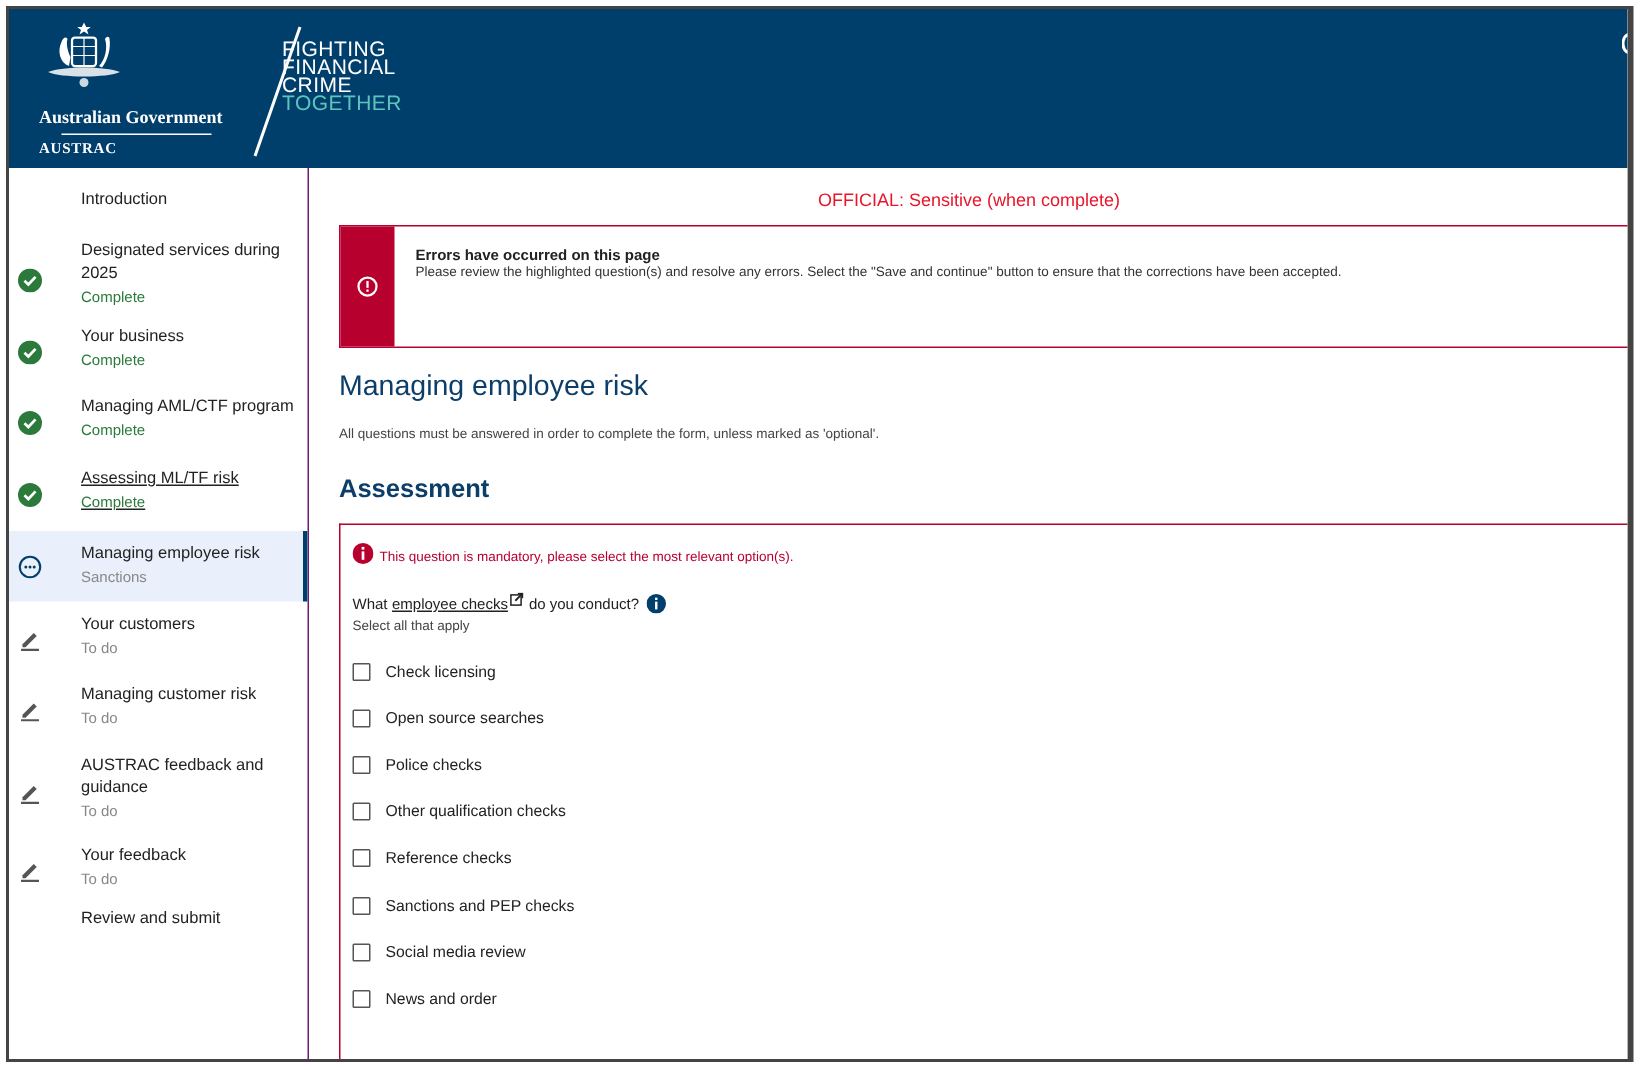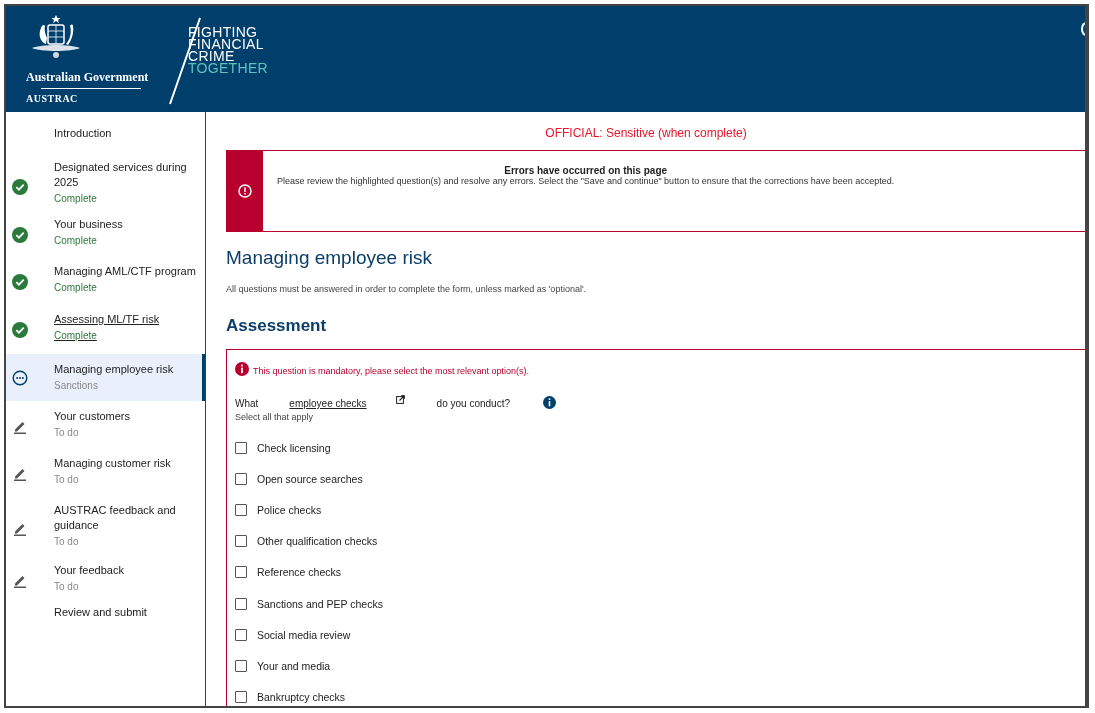--- a/index.html
+++ b/index.html
@@ -24,30 +24,30 @@
   .nav-item .st { font-size: 10px; line-height: 14px; margin-top: 2px; }
   .st.complete { color: #2b7a3c; }
   .st.incomplete { color: #888; }
   .st.todo { color: #888; }
   .nav-item.active { background: #e9f0fb; border-right: 3px solid #003f6b; }
 
   .main { position: absolute; left: 201px; top: 106px; right: 0; bottom: 0; background: #fff; }
   .classification { position: absolute; top: 14px; left: 0; right: 0; text-align: center; font-size: 12px; color: #e8152b; }
   .err-banner { position: absolute; left: 19px; top: 38px; width: 862px; height: 82px; border: 1px solid #b8002f; display: flex; }
   .err-side { width: 36px; height: 100%; background: #b8002f; display: flex; align-items: center; justify-content: center; }
-  .err-body { padding: 14px 0 0 14px; text-align: center; }
+  .err-body { padding: 14px 0 0 14px; }
   .err-title { font-size: 10px; font-weight: bold; color: #222; }
   .err-text { font-size: 9px; color: #333; }
   .page-title { position: absolute; left: 19px; top: 135px; font-size: 19px; color: #0c3e6a; font-weight: normal; }
   .intro { position: absolute; left: 19px; top: 172px; font-size: 9px; color: #444; }
   .section-title { position: absolute; left: 19px; top: 204px; font-size: 17px; color: #0c3e6a; }
   .q-box { position: absolute; left: 19px; top: 237px; width: 862px; height: 480px; border: 1.5px solid #b8002f; border-bottom: none; }
   .q-err { position: absolute; left: 8px; top: 12px; display: flex; align-items: center; }
   .q-err-text { font-size: 9px; color: #b8002f; margin-left: 4px; margin-top: 4px; }
-  .q-label { position: absolute; left: 8px; top: 48px; font-size: 10px; color: #222; display: flex; align-items: flex-start; gap: 28px; }
+  .q-label { position: absolute; left: 8px; top: 48px; font-size: 10px; color: #222; display: flex; align-items: flex-start; }
   .q-label a { color: #222; text-decoration: underline; margin-left: 3px; }
   .ext-icon { margin: -3px 2px 0 1px; }
   .q-hint { position: absolute; left: 8px; top: 62px; font-size: 9px; color: #444; }
   .opts { position: absolute; left: 8px; top: 82px; }
   .opt { display: flex; align-items: center; height: 31.2px; cursor: pointer; }
   .cb { width: 12px; height: 12px; border: 1.5px solid #555; border-radius: 1px; background: #fff; }
   .opt-lbl { font-size: 10.5px; color: #222; margin-left: 10px; text-align: right; }
 </style>
 </head>
 <body>
@@ -288,22 +288,18 @@
         <label class="opt">
             <span class="cb"></span>
             <span class="opt-lbl">Sanctions and PEP checks</span>
           </label>
         <label class="opt">
             <span class="cb"></span>
             <span class="opt-lbl">Social media review</span>
           </label>
         <label class="opt">
             <span class="cb"></span>
-            <span class="opt-lbl">Your and media</span>
-          </label>
-        <label class="opt">
-            <span class="cb"></span>
-            <span class="opt-lbl">Bankruptcy checks</span>
+            <span class="opt-lbl">News and order</span>
           </label>
       </div>
     </div>
   </div>
 </div>
 
 </body></html>

